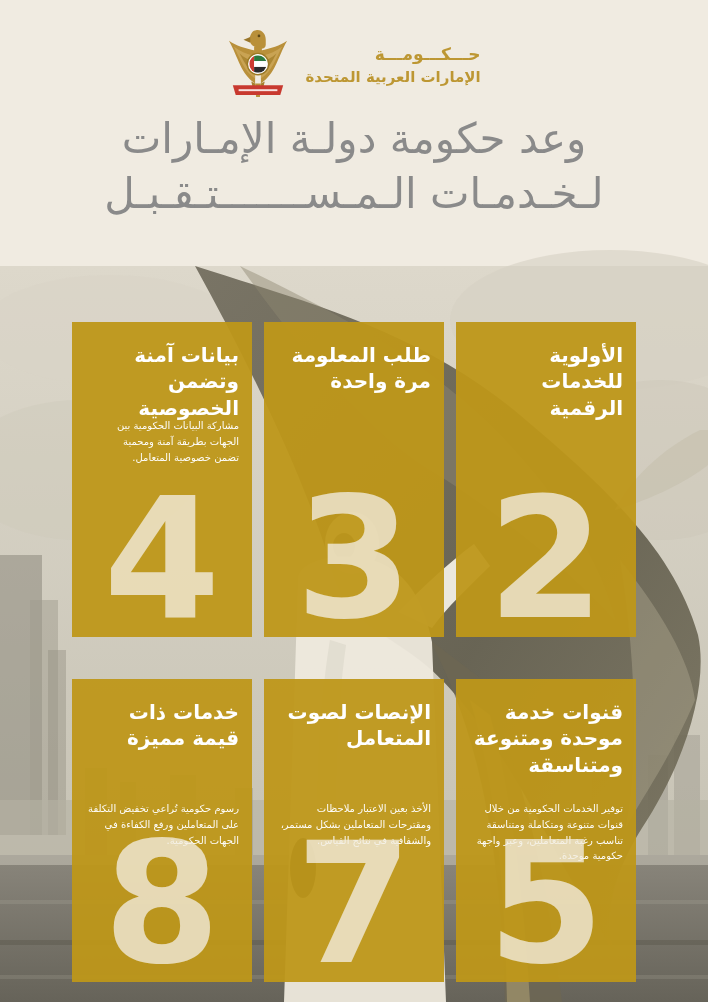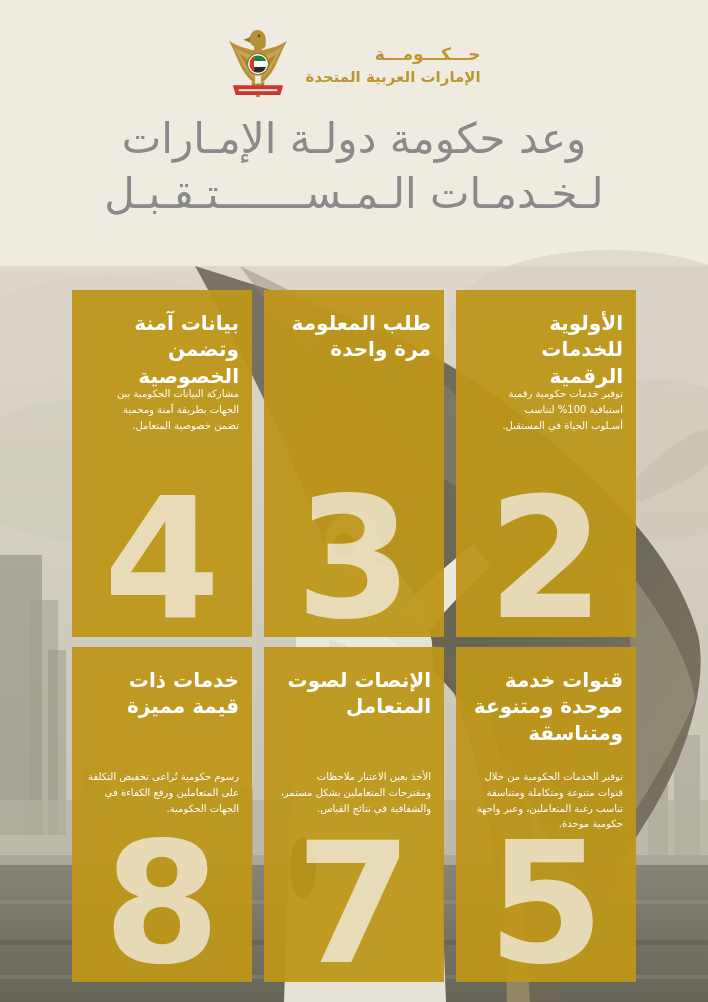--- a/index.html
+++ b/index.html
@@ -25,21 +25,21 @@
     color:#8a8a8a;font-weight:normal;font-size:42px;line-height:1.3;
   }
 
   
   .row{
     position:absolute;left:72px;width:564px;z-index:2;
     display:flex;gap:12px;direction:rtl;
   }
   .row-1{top:290px;height:347px;}
   .row-2{top:647px;height:335px;}
-  .card{position:relative;flex:1 1 0;overflow:hidden;}
+  .card{position:relative;flex:1 1 0;overflow:hidden;margin-top:32px;}
   .card-bg{
     position:absolute;inset:0;
     background:#be9719;mix-blend-mode:multiply;opacity:0.95;
   }
   .card-title{
     position:relative;z-index:1;
     padding:20px 13px 0 10px;text-align:right;direction:rtl;
     color:#ffffff;font-weight:bold;font-size:20px;line-height:1.32;
   }
   .card-desc{
@@ -175,21 +175,20 @@
 
 <div class="page-title">
   <div>وعد حكومة دولـة الإمـارات</div>
   <div>لـخـدمـات الـمـســـــــتـقـبـل</div>
 </div>
 
 <div class="row row-1">
   <div class="card">
     <div class="card-bg"></div>
     <div class="card-title">الأولوية للخدمات الرقمية</div>
-    <div class="card-desc">توفير خدمات حكومية رقمية استباقية 100% لتناسب أسـلوب الحياة في المستقبل.</div>
     <div class="card-number">2</div>
   </div>
   <div class="card">
     <div class="card-bg"></div>
     <div class="card-title">طلب المعلومة مرة واحدة</div>
     <div class="card-number">3</div>
   </div>
   <div class="card">
     <div class="card-bg"></div>
     <div class="card-title">بيانات آمنة وتضمن الخصوصية</div>

